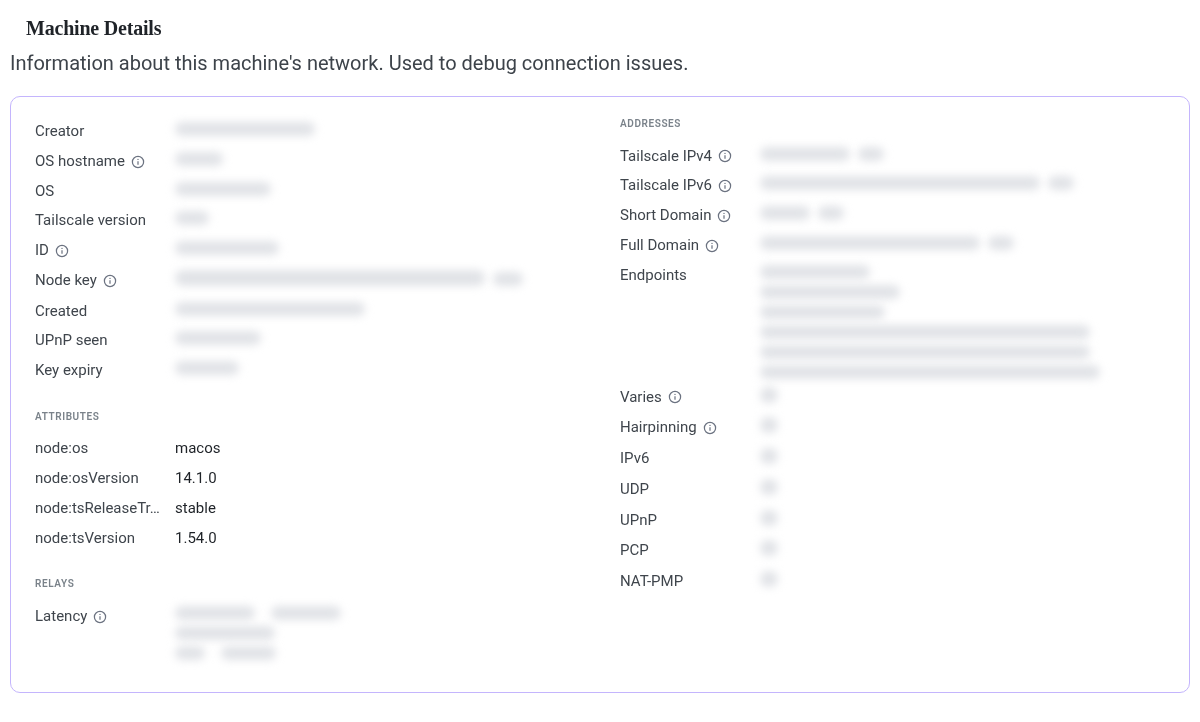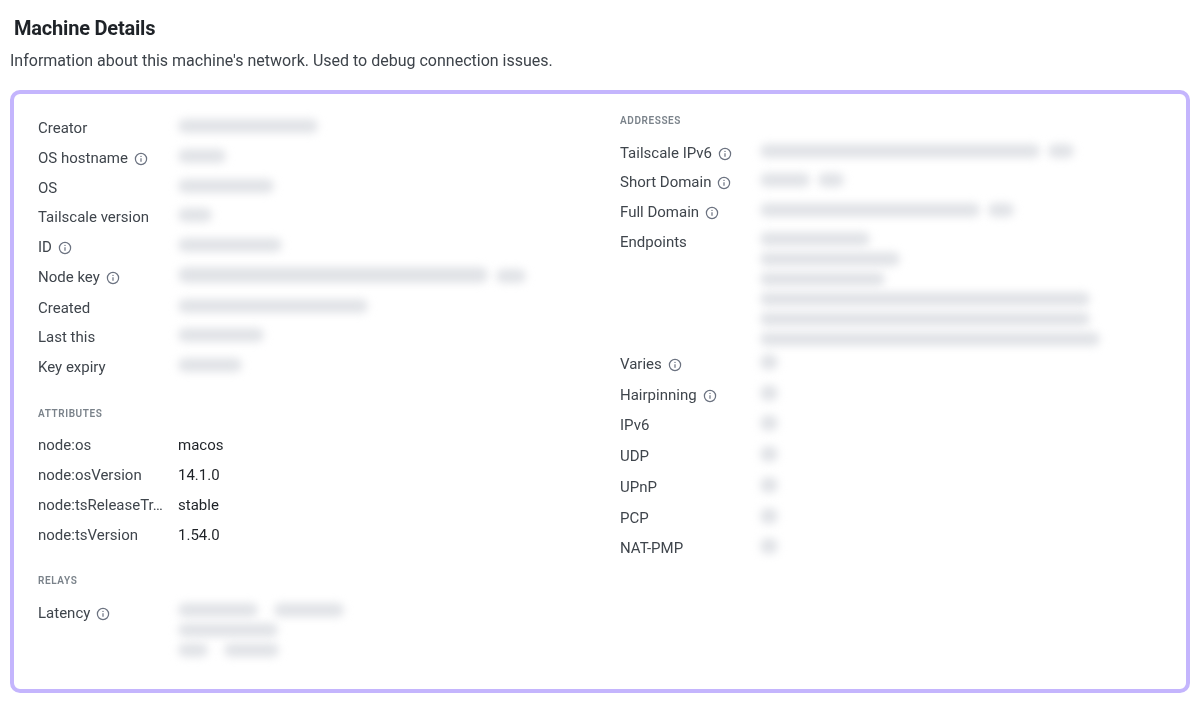--- a/index.html
+++ b/index.html
@@ -11,30 +11,31 @@
     color: #1f2328;
     font-size: 15px;
     line-height: 1.45;
   }
   .page {
     padding: 10px 10px 20px 10px;
   }
   h2.title {
     font-size: 20px;
     font-weight: 700;
-    margin: 4px 0 6px 4px;
+    margin: 4px 0 6px 16px;
     letter-spacing: -0.01em;
+    font-family: Liberation Serif, serif;
   }
   p.subtitle {
-    font-size: 16px;
+    font-size: 20px;
     color: #3d434a;
     margin: 0 0 18px 0;
   }
   .card {
-    border: 4px solid #c4b5fd;
+    border: 1px solid #c4b5fd;
     border-radius: 10px;
     padding: 20px 24px 28px 24px;
   }
   .columns {
     display: flex;
     gap: 40px;
   }
   .col {
     flex: 1 1 50%;
     min-width: 0;
@@ -181,21 +182,21 @@
         </div>
 
         <div class="row">
           <div class="label">Created</div>
           <div class="value">
             <span class="blur" style="width:190px"></span>
           </div>
         </div>
 
         <div class="row">
-          <div class="label">Last this</div>
+          <div class="label">UPnP seen</div>
           <div class="value">
             <span class="blur" style="width:86px"></span>
           </div>
         </div>
 
         <div class="row">
           <div class="label">Key expiry</div>
           <div class="value">
             <span class="blur" style="width:64px"></span>
           </div>
@@ -249,20 +250,35 @@
             </div>
           </div>
         </div>
 
       </div>
 
       <div class="col">
 
         <div class="section-head">ADDRESSES</div>
 
+        <div class="row">
+          <div class="label">
+            <span>Tailscale IPv4</span>
+            <span class="info-icon">
+              <svg viewBox="0 0 16 16" fill="none" stroke="currentColor" stroke-width="1.4">
+                  <circle cx="8" cy="8" r="6.4"></circle>
+                  <line x1="8" y1="7.2" x2="8" y2="11"></line>
+                  <circle cx="8" cy="5" r="0.8" fill="currentColor" stroke="none"></circle>
+                </svg>
+            </span>
+          </div>
+          <div class="value">
+            <span class="blur" style="width:90px"></span><span class="blur" style="width:26px"></span>
+          </div>
+        </div>
 
         <div class="row">
           <div class="label">
             <span>Tailscale IPv6</span>
             <span class="info-icon">
               <svg viewBox="0 0 16 16" fill="none" stroke="currentColor" stroke-width="1.4">
                   <circle cx="8" cy="8" r="6.4"></circle>
                   <line x1="8" y1="7.2" x2="8" y2="11"></line>
                   <circle cx="8" cy="5" r="0.8" fill="currentColor" stroke="none"></circle>
                 </svg>

